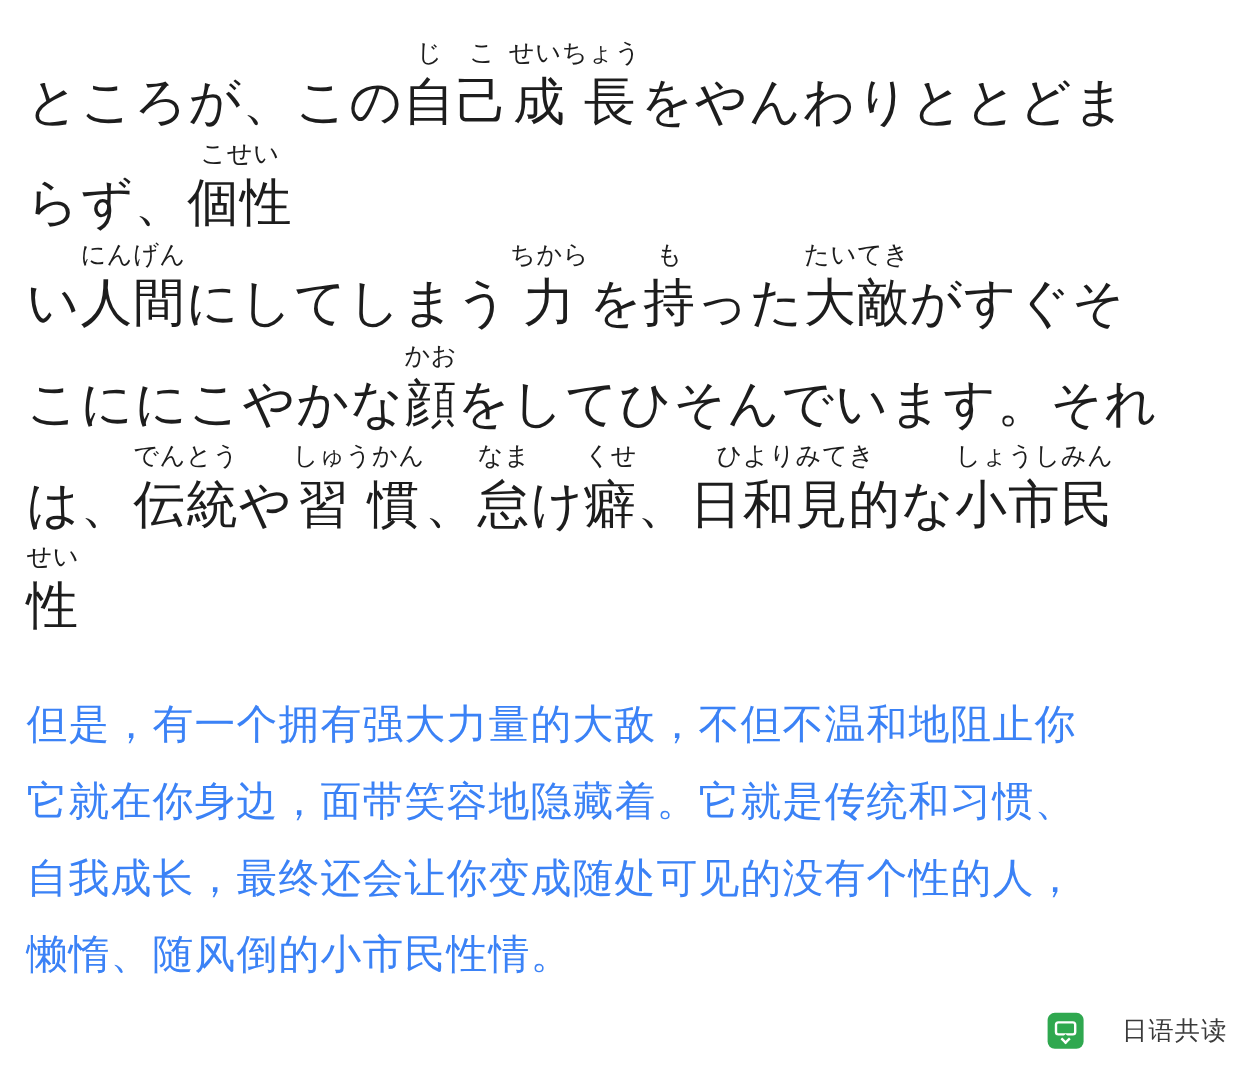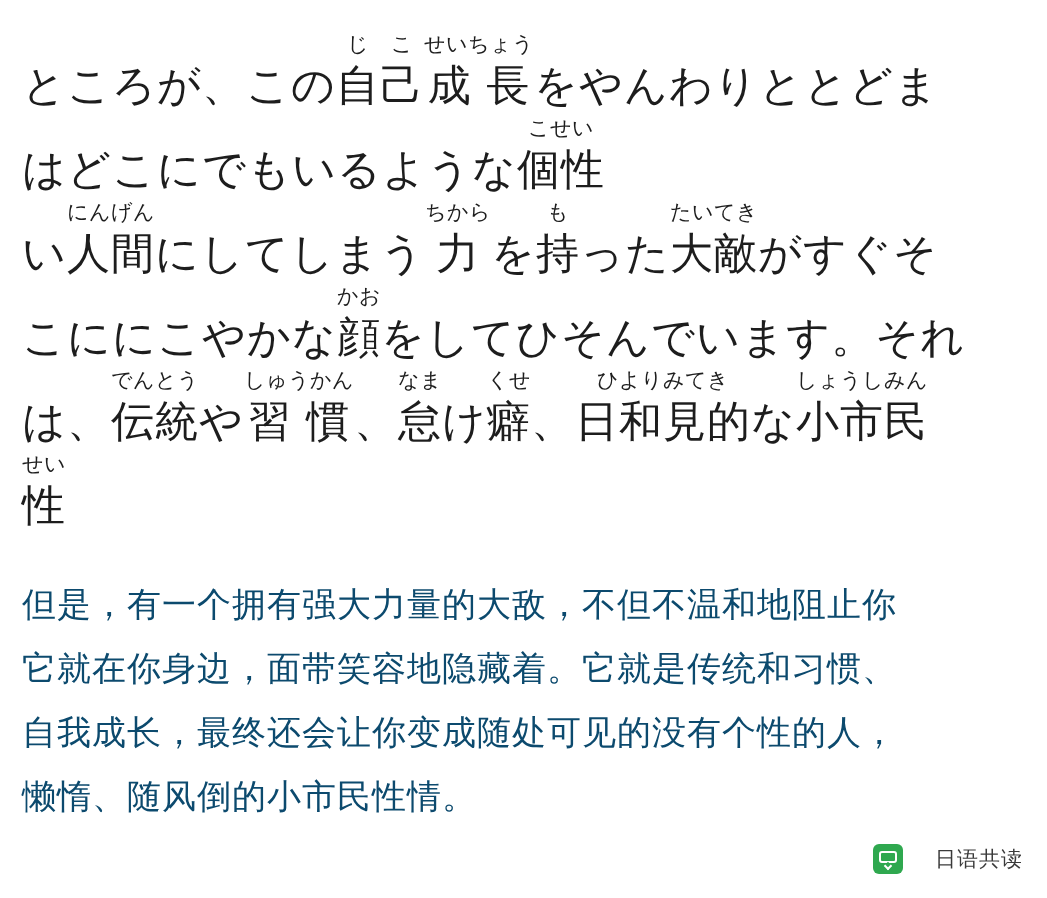--- a/index.html
+++ b/index.html
@@ -62,21 +62,21 @@
     font-size: 43px;
     line-height: 54px;
     letter-spacing: 1px;
     white-space: nowrap;
     padding-top: 24px;
   }
 
   
   .zh-block {
     margin-top: 34px;
-    color: #0c4a6e;
+    color: #3b82f6;
   }
   .zh-line {
     display: block;
     font-size: 34px;
     line-height: 64px;
     letter-spacing: 1px;
     white-space: nowrap;
   }
 
   
@@ -128,21 +128,21 @@
     margin-left: 24px;
   }
 </style>
 </head>
 <body>
 
 <div class="page">
 
   <div class="jp-block" id="jp-block">
       <span class="jp-line"><span class="plain-run">ところが、この</span><span class="ruby-run"><span class="rt">じ</span><span class="rb">自</span></span><span class="ruby-run"><span class="rt">こ</span><span class="rb">己</span></span><span class="ruby-run"><span class="rt">せいちょう</span><span class="rb">成 長</span></span><span class="plain-run">をやんわりととどま</span></span>
-      <span class="jp-line"><span class="plain-run">はどこにでもいるような</span><span class="ruby-run"><span class="rt">こせい</span><span class="rb">個性</span></span></span>
+      <span class="jp-line"><span class="plain-run">らず、</span><span class="ruby-run"><span class="rt">こせい</span><span class="rb">個性</span></span></span>
       <span class="jp-line"><span class="plain-run">い</span><span class="ruby-run"><span class="rt">にんげん</span><span class="rb">人間</span></span><span class="plain-run">にしてしまう</span><span class="ruby-run"><span class="rt">ちから</span><span class="rb">力</span></span><span class="plain-run">を</span><span class="ruby-run"><span class="rt">も</span><span class="rb">持</span></span><span class="plain-run">った</span><span class="ruby-run"><span class="rt">たいてき</span><span class="rb">大敵</span></span><span class="plain-run">がすぐそ</span></span>
       <span class="jp-line"><span class="plain-run">こににこやかな</span><span class="ruby-run"><span class="rt">かお</span><span class="rb">顔</span></span><span class="plain-run">をしてひそんでいます。それ</span></span>
       <span class="jp-line"><span class="plain-run">は、</span><span class="ruby-run"><span class="rt">でんとう</span><span class="rb">伝統</span></span><span class="plain-run">や</span><span class="ruby-run"><span class="rt">しゅうかん</span><span class="rb">習 慣</span></span><span class="plain-run">、</span><span class="ruby-run"><span class="rt">なま</span><span class="rb">怠</span></span><span class="plain-run">け</span><span class="ruby-run"><span class="rt">くせ</span><span class="rb">癖</span></span><span class="plain-run">、</span><span class="ruby-run"><span class="rt">ひよりみてき</span><span class="rb">日和見的</span></span><span class="plain-run">な</span><span class="ruby-run"><span class="rt">しょうしみん</span><span class="rb">小市民</span></span></span>
       <span class="jp-line"><span class="ruby-run"><span class="rt">せい</span><span class="rb">性</span></span></span>
     </div>
 
   <div class="zh-block" id="zh-block">
       <span class="zh-line">但是，有一个拥有强大力量的大敌，不但不温和地阻止你</span>
       <span class="zh-line">它就在你身边，面带笑容地隐藏着。它就是传统和习惯、</span>
       <span class="zh-line">自我成长，最终还会让你变成随处可见的没有个性的人，</span>

